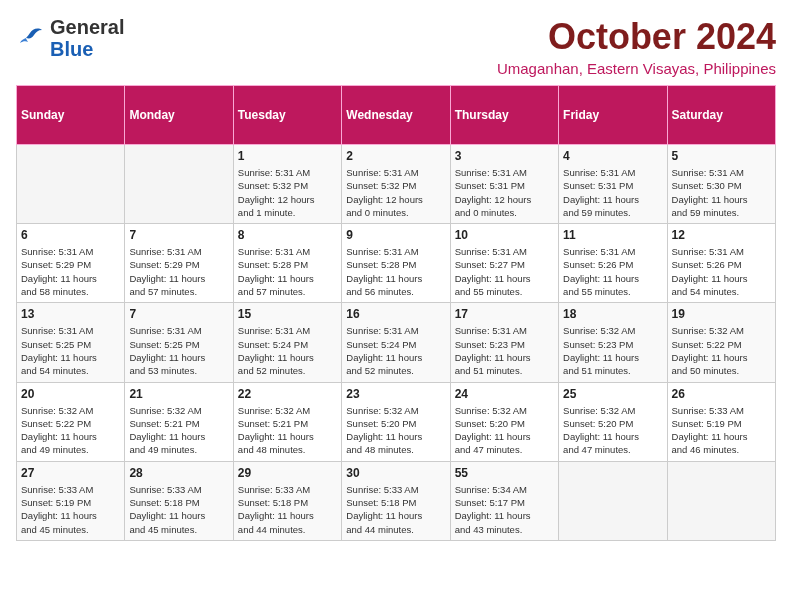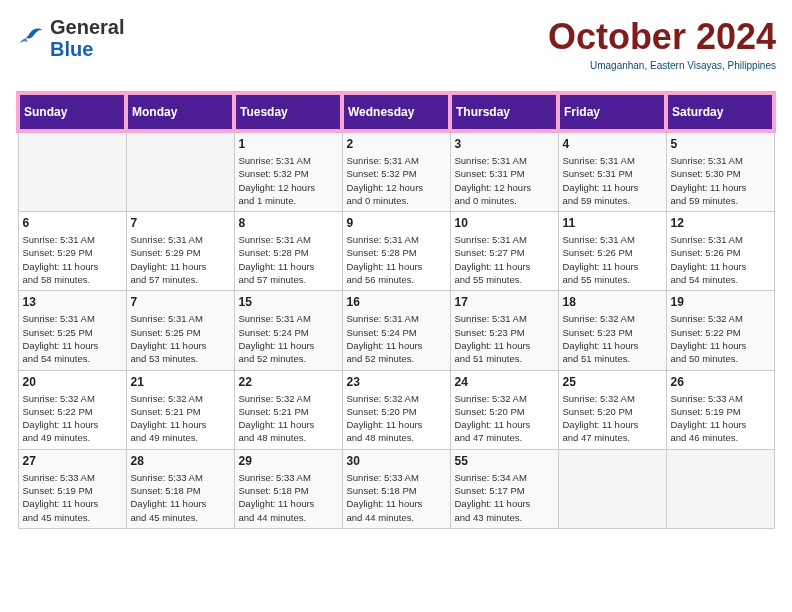--- a/index.html
+++ b/index.html
@@ -7,58 +7,58 @@
       font-family: Arial, sans-serif;
       background: #fff;
       width: 792px;
       min-height: 612px;
       padding: 16px;
     }
     .header {
       display: flex;
       justify-content: space-between;
       align-items: flex-start;
-      margin-bottom: 20px;
+      margin-bottom: 8px;
     }
     .logo {
       display: flex;
       flex-direction: column;
       align-items: flex-start;
     }
     .logo-line {
       display: flex;
       align-items: center;
       gap: 2px;
     }
     .title-area {
       text-align: right;
     }
     .month-title {
       font-size: 36px;
       font-weight: bold;
       color: #7f1d1d;
     }
     .location {
-      font-size: 10px;
-      color: #0c4a6e;
+      font-size: 15px;
+      color: #be185d;
       margin-top: 2px;
     }
     table {
       width: 100%;
       border-collapse: collapse;
       font-size: 10px;
     }
     thead tr th {
-      background: #4c1d95;
+      background: #be185d;
       color: #fff;
-      padding: 10px 4px;
+      padding: 22px 4px;
       text-align: left;
       font-size: 12px;
       font-weight: bold;
-      border: 4px solid #f9a8d4;
+      border: 1px solid #f9a8d4;
     }
     tbody tr td {
       border: 1px solid #ccc;
       vertical-align: top;
       padding: 4px;
       width: calc(100% / 7);
       min-height: 70px;
       background: #fff;
     }
     tbody tr:nth-child(odd) td {

